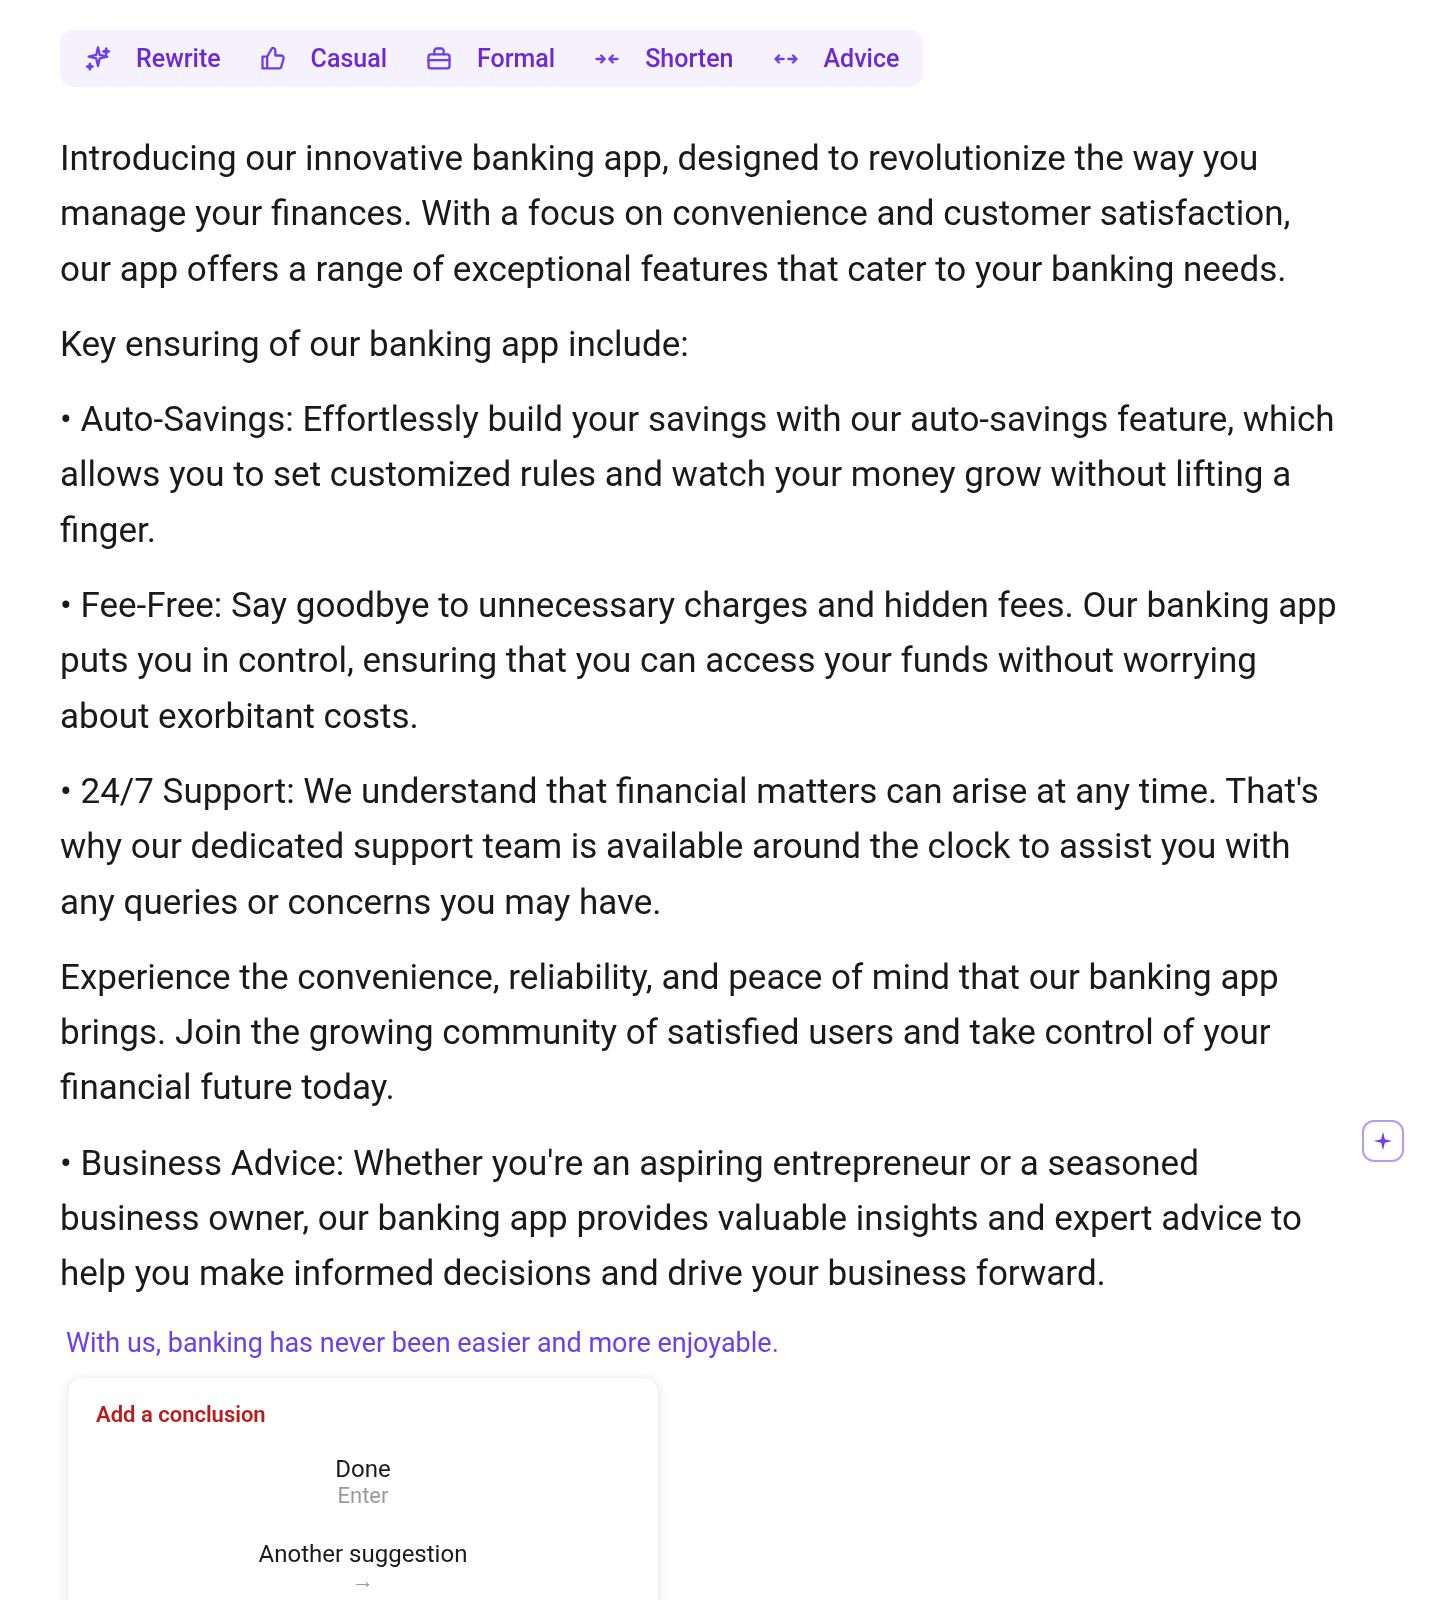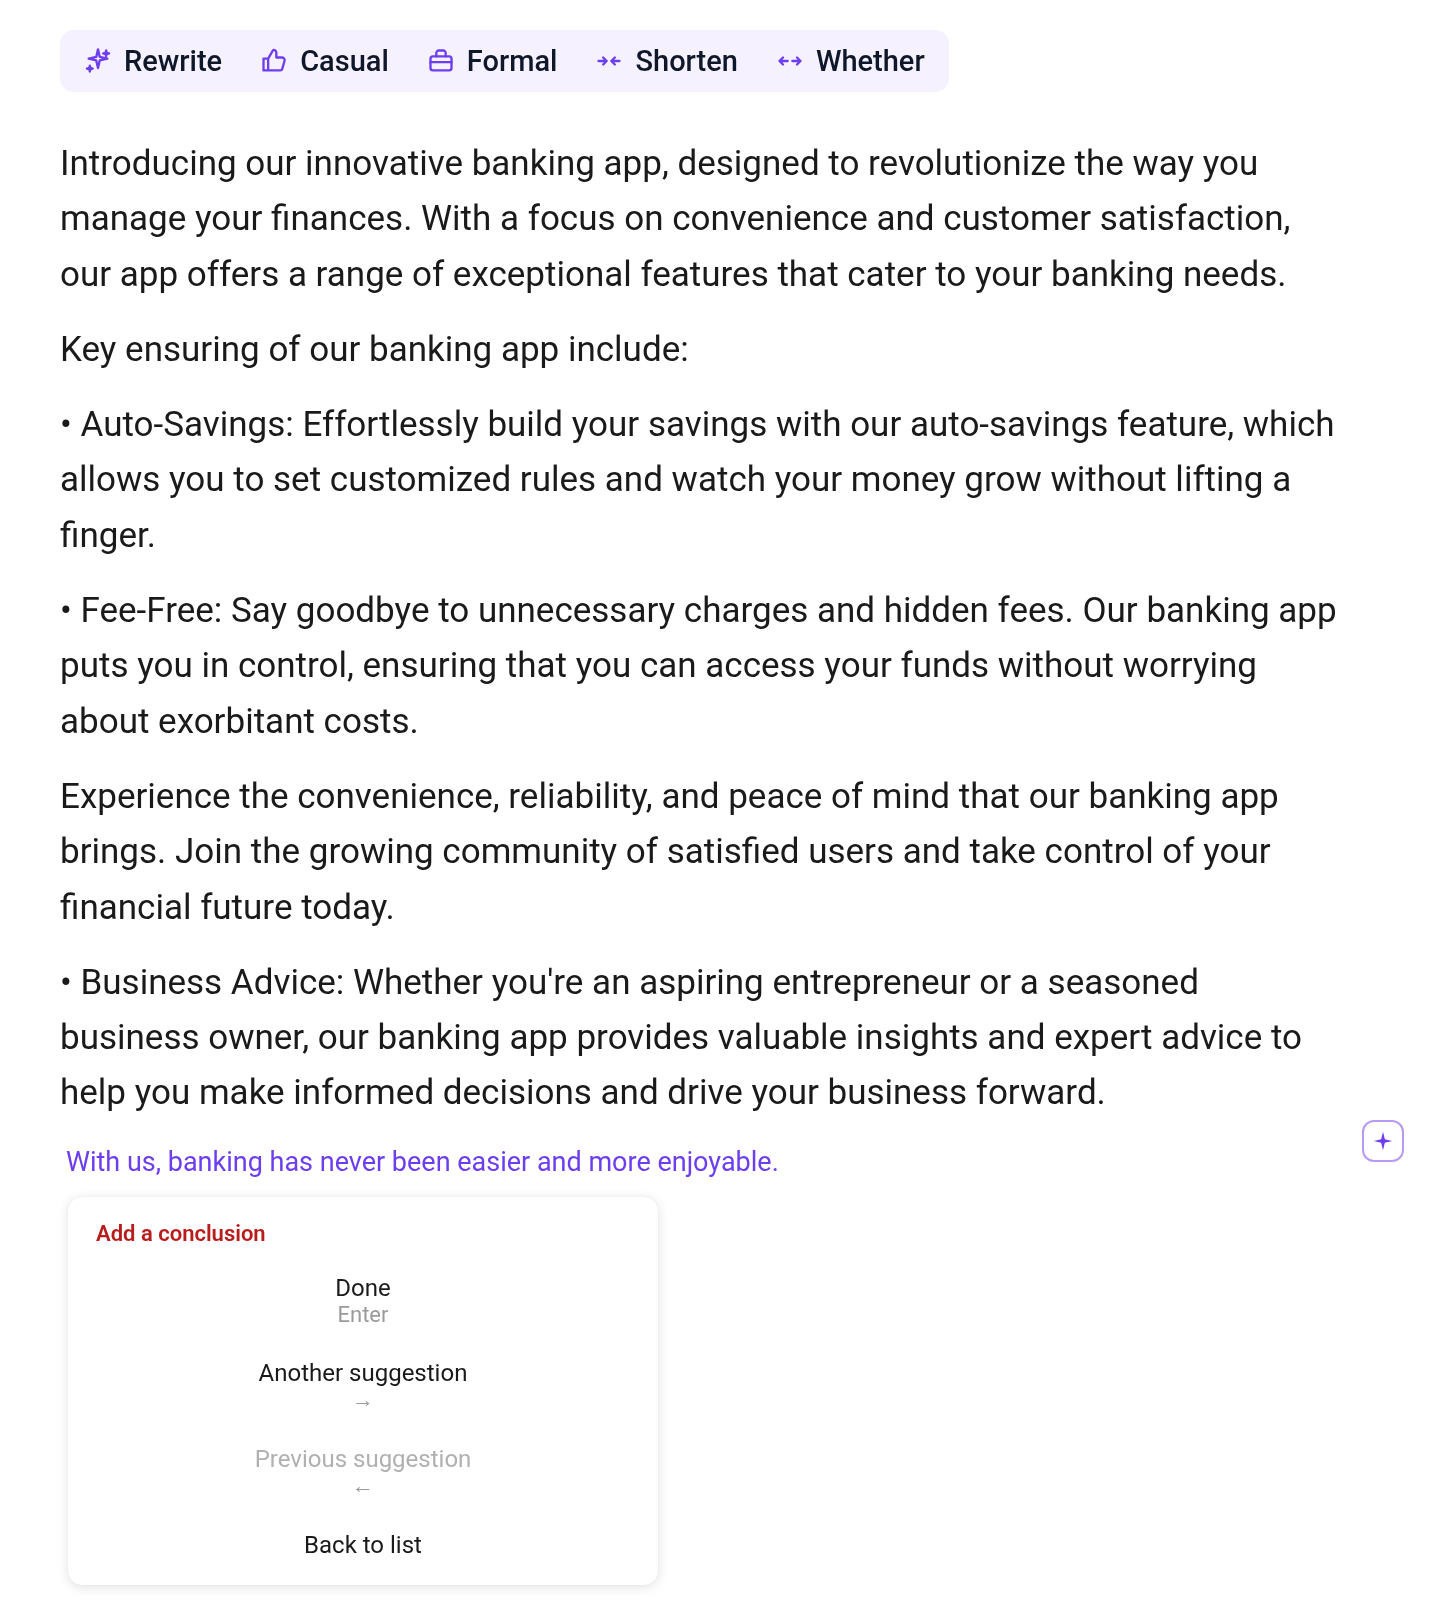--- a/index.html
+++ b/index.html
@@ -19,23 +19,23 @@
       border-radius: 14px;
       padding: 14px 24px;
       display: inline-flex;
       align-items: center;
       gap: 38px;
       margin-bottom: 44px;
     }
     .toolbar-item {
       display: inline-flex;
       align-items: center;
-      gap: 12px;
-      color: #0f172a;
-      font-size: 29px;
+      gap: 24px;
+      color: #6d28d9;
+      font-size: 25px;
       font-weight: 500;
       cursor: pointer;
     }
     .toolbar-item svg {
       width: 28px;
       height: 28px;
       stroke: #6c3ef0;
       fill: none;
       stroke-width: 2;
       stroke-linecap: round;
@@ -145,29 +145,30 @@
       <path d="M3 12 L10 12 M10 12 L7 9 M10 12 L7 15"></path>
       <path d="M21 12 L14 12 M14 12 L17 9 M14 12 L17 15"></path>
     </svg>
     <span>Shorten</span>
   </div>
   <div class="toolbar-item">
     <svg viewBox="0 0 24 24">
       <path d="M10 12 L3 12 M3 12 L6 9 M3 12 L6 15"></path>
       <path d="M14 12 L21 12 M21 12 L18 9 M21 12 L18 15"></path>
     </svg>
-    <span>Whether</span>
+    <span>Advice</span>
   </div>
 </div>
 
 <div class="content">
   <p>Introducing our innovative banking app, designed to revolutionize the way you manage your finances. With a focus on convenience and customer satisfaction, our app offers a range of exceptional features that cater to your banking needs.</p>
   <p>Key ensuring of our banking app include:</p>
   <p>• Auto-Savings: Effortlessly build your savings with our auto-savings feature, which allows you to set customized rules and watch your money grow without lifting a finger.</p>
   <p>• Fee-Free: Say goodbye to unnecessary charges and hidden fees. Our banking app puts you in control, ensuring that you can access your funds without worrying about exorbitant costs.</p>
+  <p>• 24/7 Support: We understand that financial matters can arise at any time. That's why our dedicated support team is available around the clock to assist you with any queries or concerns you may have.</p>
   <p>Experience the convenience, reliability, and peace of mind that our banking app brings. Join the growing community of satisfied users and take control of your financial future today.</p>
   <p>• Business Advice: Whether you're an aspiring entrepreneur or a seasoned business owner, our banking app provides valuable insights and expert advice to help you make informed decisions and drive your business forward.</p>
 </div>
 
 <div class="highlight">With us, banking has never been easier and more enjoyable.</div>
 
 <div class="popup">
   <div class="popup-title">Add a conclusion</div>
   <div class="popup-item">
     <span>Done</span>

